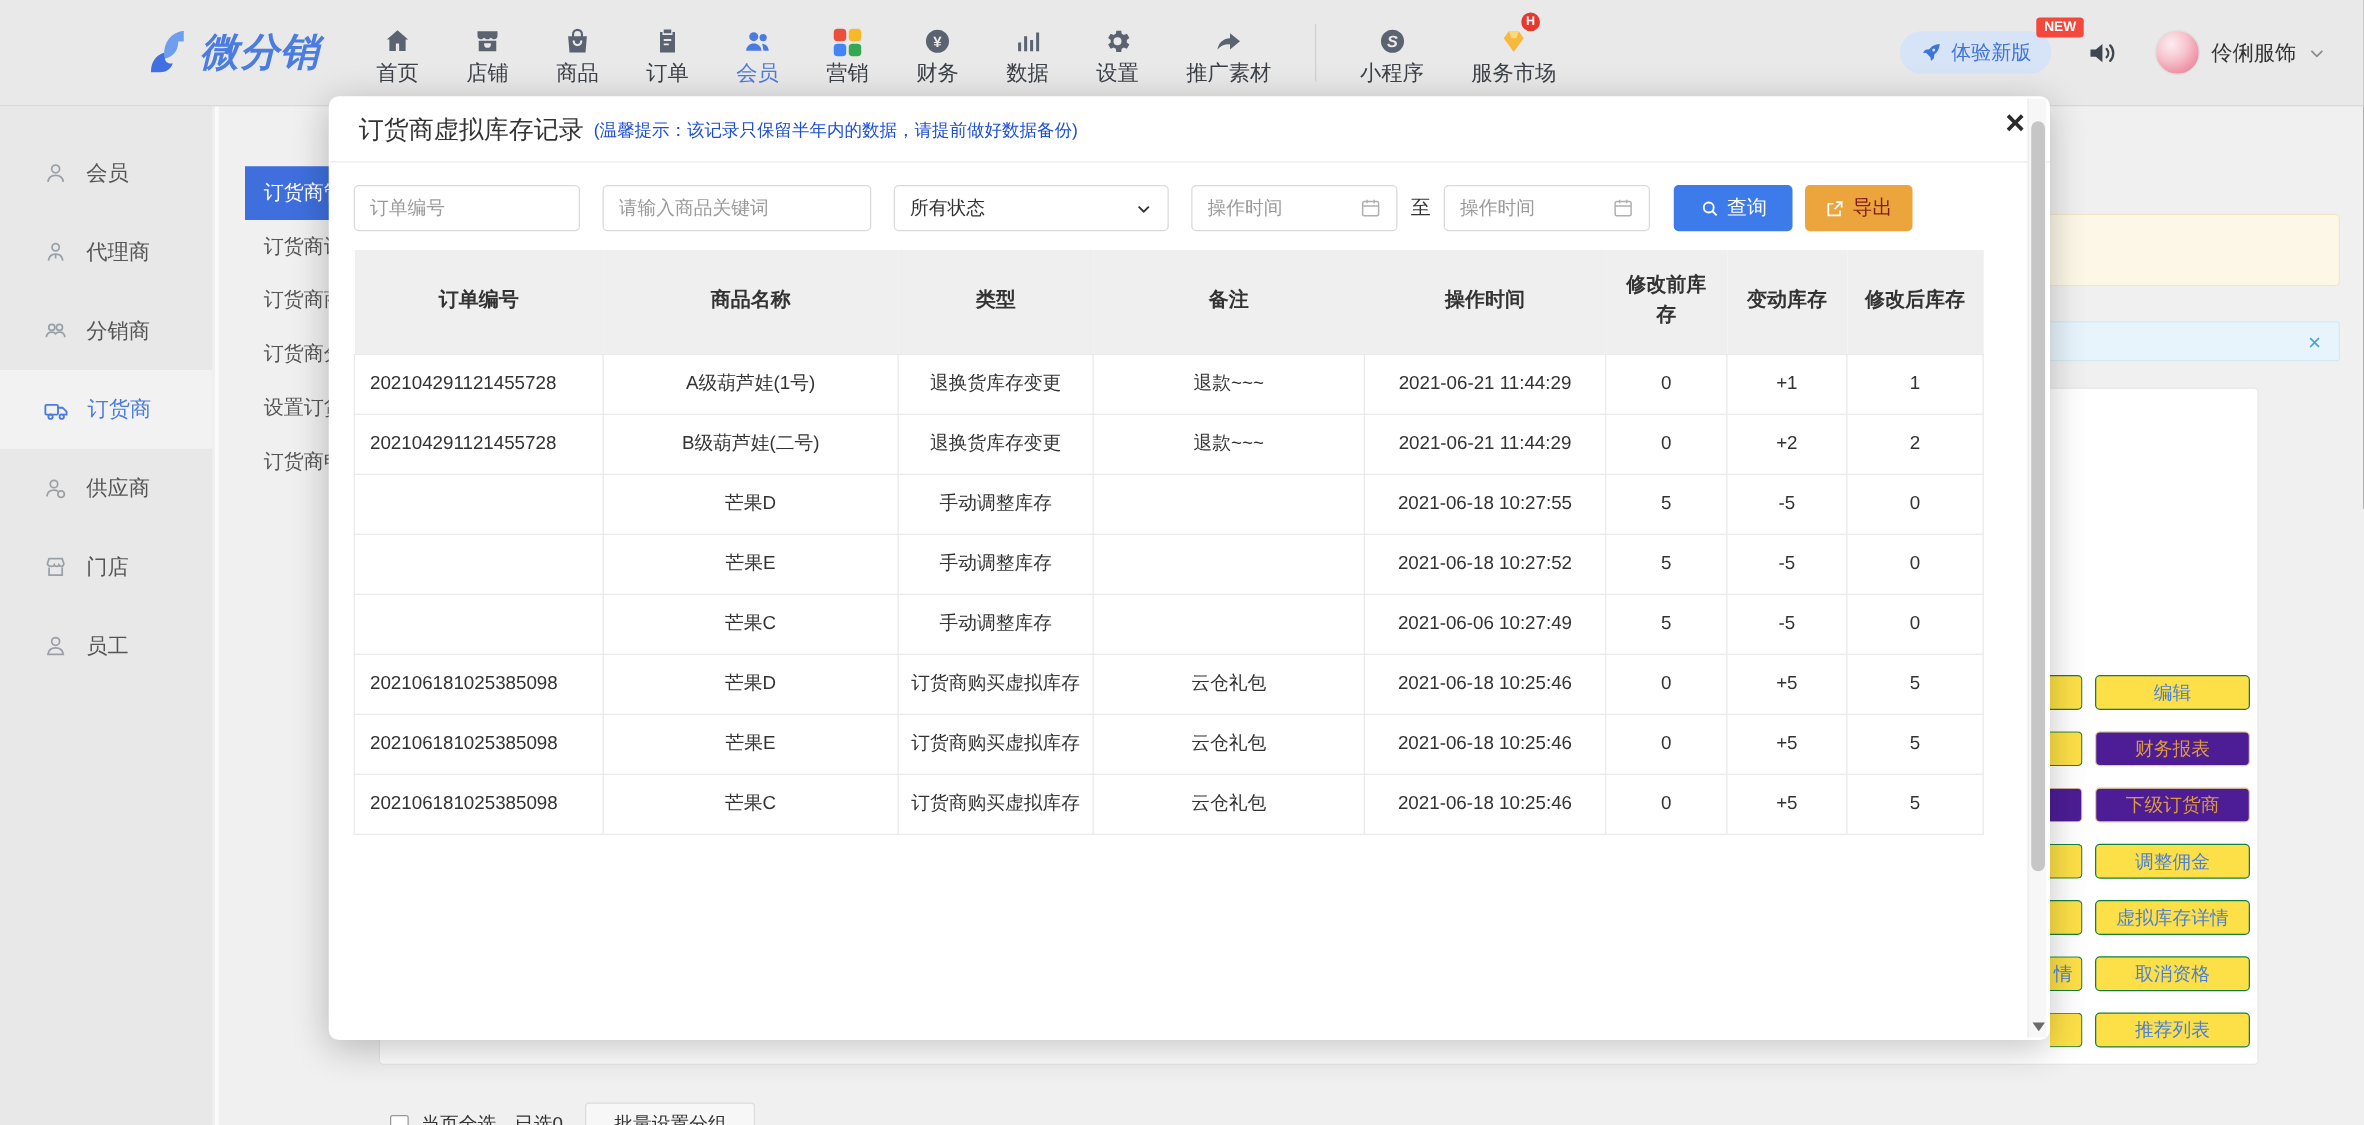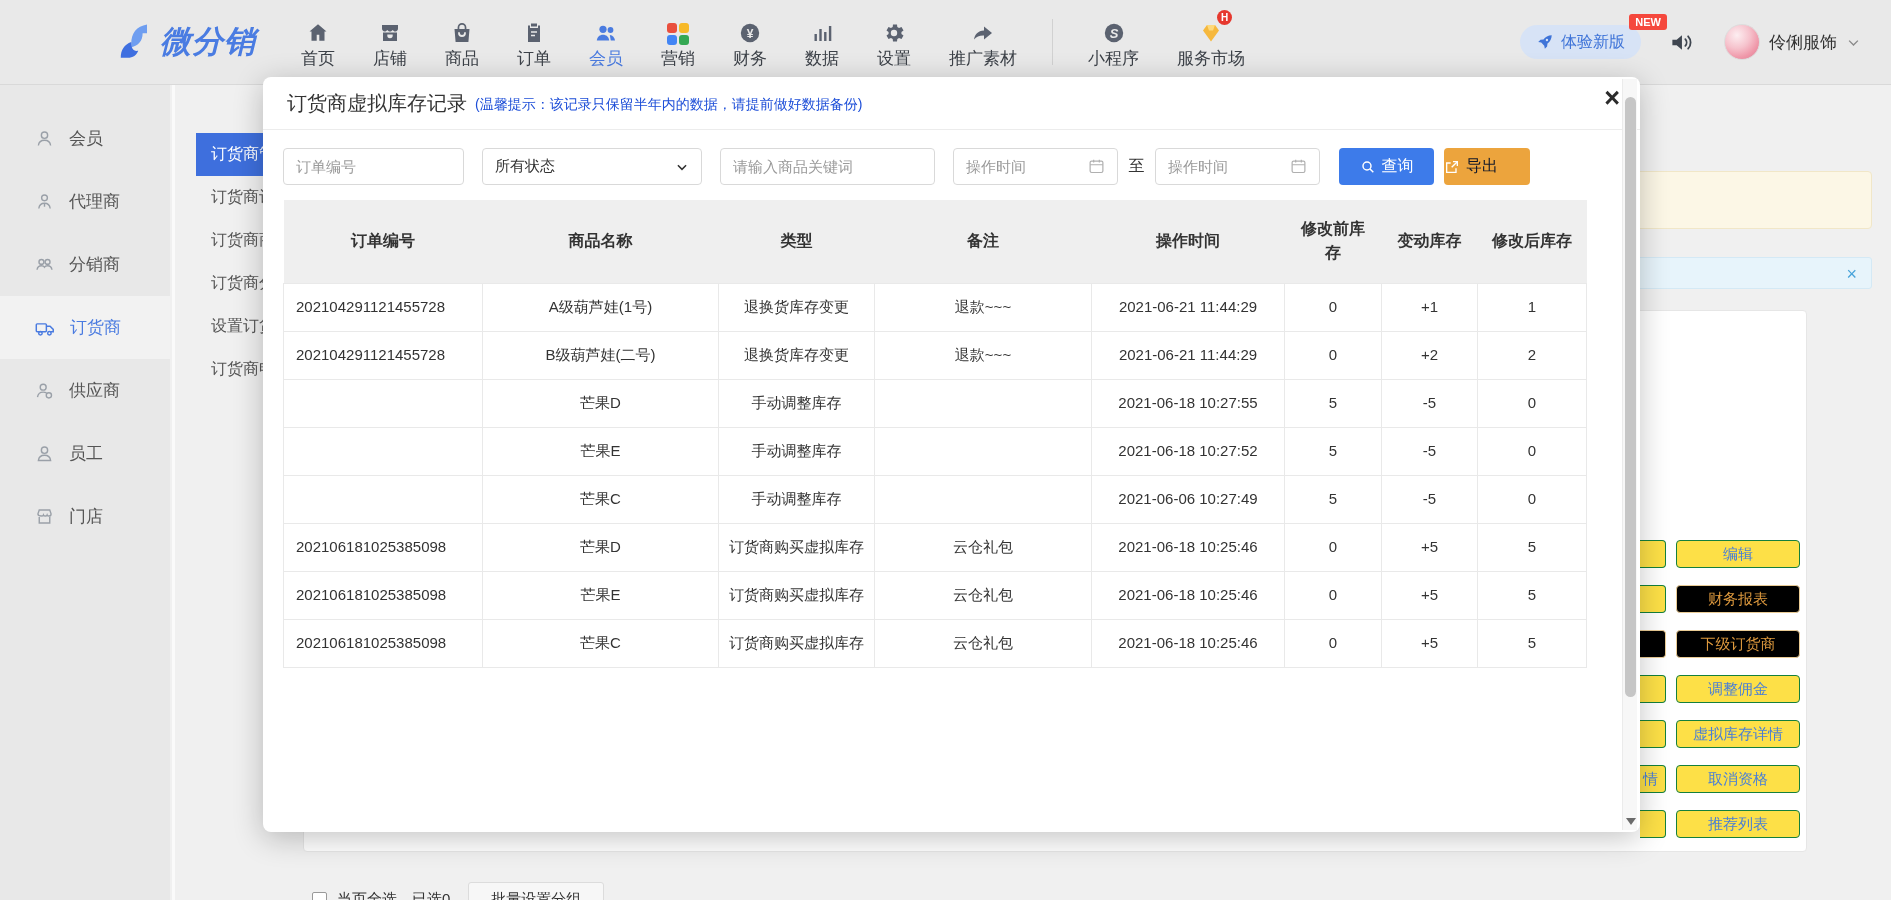--- a/index.html
+++ b/index.html
@@ -56,21 +56,21 @@
            border:1px solid #e6e6e6;border-radius:4px;z-index:0}
   .banner-cream{position:absolute;left:318px;top:171px;width:1554px;height:58px;background:#fcf7e6;
                 border:1px solid #f1e7c8;border-radius:4px;z-index:0}
   .banner-blue{position:absolute;left:318px;top:257px;width:1554px;height:32px;background:#e7f4fb;
                border:1px solid #d4e9f5;border-radius:3px;z-index:0}
   .banner-close{position:absolute;right:14px;top:3px;color:#49a4da;font-size:18px;line-height:26px;cursor:pointer}
   .actions{position:absolute;left:1676px;top:540px;z-index:0}
   .action-btn{width:124px;height:28px;margin-bottom:17px;border-radius:4px;font-size:15px;
               display:flex;align-items:center;justify-content:center;cursor:pointer;white-space:nowrap}
   .action-btn.blue,.sliver.blue{background:#fde047;border:1px solid #15803d;color:#4a7fd6}
-  .action-btn.orange,.sliver.orange{background:#000000;border:1px solid #e9cb95;color:#df9a3e}
+  .action-btn.orange,.sliver.orange{background:#4c1d95;border:1px solid #e9cb95;color:#df9a3e}
   .slivers{position:absolute;left:1640px;top:540px;z-index:0}
   .sliver{width:26px;height:28px;margin-bottom:17px;border-radius:0 4px 4px 0;border-left:none!important;
           font-size:15px;display:flex;align-items:center;padding-left:3px;overflow:hidden;cursor:pointer}
   .footer-row{position:absolute;left:312px;top:882px;display:flex;align-items:center;gap:10px;z-index:0}
   .checkbox{width:15px;height:15px;border:1px solid #999;border-radius:2px;background:#fff;flex:none;cursor:pointer}
   .footer-label{font-size:15px;color:#333;white-space:nowrap}
   .batch-btn{height:34px;padding:0 22px;background:#f7f7f7;border:1px solid #dcdcdc;border-radius:3px;
              font-size:15px;color:#333;display:flex;align-items:center;margin-left:8px;cursor:pointer;white-space:nowrap}
 
   
@@ -87,22 +87,22 @@
   .f-box input{border:none;outline:none;font-size:15px;color:#333;width:100%;background:transparent;
                font-family:inherit}
   .f-box input::placeholder{color:#9a9a9a}
   .w-order{width:181px;margin-right:18px}
   .w-key{width:215px;margin-right:18px}
   .w-status{width:220px;margin-right:18px;justify-content:space-between;cursor:pointer;font-size:15px;color:#333}
   .w-date{width:165px;justify-content:space-between}
   .to-label{width:37px;text-align:center;font-size:16px;color:#333;flex:none}
   .btn-search{width:95px;height:37px;margin-left:19px;background:#3d7bea;color:#fff;border-radius:4px;
               display:flex;align-items:center;justify-content:center;gap:6px;font-size:16px;cursor:pointer}
-  .btn-export{width:86px;height:37px;margin-left:10px;background:#eca43d;color:#0f172a;border-radius:4px;
-              display:flex;align-items:center;gap:6px;font-size:16px;cursor:pointer}
+  .btn-export{width:86px;height:37px;margin-left:10px;background:#eca43d;color:#7f1d1d;border-radius:4px;
+              display:flex;align-items:center;justify-content:center;gap:6px;font-size:16px;cursor:pointer}
   .table-wrap{position:absolute;top:123px;left:20px;width:1303px}
   table{border-collapse:collapse;width:100%;table-layout:fixed}
   thead th{background:#efefef;font-size:16px;font-weight:bold;color:#333;height:83px;padding:0 10px;
            line-height:1.5;text-align:center}
   tbody td{border:1px solid #e9e9e9;font-size:15px;color:#333;text-align:center;height:48px;
            padding:6px 8px;line-height:1.6;vertical-align:middle;word-break:break-all}
   tbody td.c0{text-align:left;padding-left:12px}
   tr.partial td{vertical-align:top;padding-top:2px}
   .modal-scroll{position:absolute;top:2px;right:3px;bottom:2px;width:15px;background:#f7f7f7;
                 border-left:1px solid #ebebeb}
@@ -318,34 +318,34 @@
             <circle cx="10.5" cy="8.2" r="3.4"></circle>
             <path d="M4 19.5c.5-3.8 3-5.7 6.5-5.7 1.5 0 2.8.4 3.8 1"></path>
             <circle cx="17" cy="17.5" r="3"></circle>
           </svg>
       </span>
       <span>供应商</span>
     </div>
     <div class="side-item">
       <span class="s-icon">
         <svg width="21" height="21" viewBox="0 0 24 24" fill="none" stroke="currentColor" stroke-width="1.6">
+            <path d="M4.5 9 6 4.5h12L19.5 9c0 1.4-1 2.5-2.4 2.5-1 0-1.8-.5-2.1-1.3-.3.8-1.1 1.3-2.1 1.3s-1.8-.5-2.1-1.3c-.3.8-1.1 1.3-2.1 1.3C5.5 11.5 4.5 10.4 4.5 9z"></path>
+            <path d="M6 12.5V19.5h12v-7"></path>
+          </svg>
+      </span>
+      <span>门店</span>
+    </div>
+    <div class="side-item">
+      <span class="s-icon">
+        <svg width="21" height="21" viewBox="0 0 24 24" fill="none" stroke="currentColor" stroke-width="1.6">
             <circle cx="12" cy="8.2" r="3.6"></circle>
             <path d="M5 20c.5-4 3.2-6 7-6s6.5 2 7 6z"></path>
           </svg>
       </span>
       <span>员工</span>
-    </div>
-    <div class="side-item">
-      <span class="s-icon">
-        <svg width="21" height="21" viewBox="0 0 24 24" fill="none" stroke="currentColor" stroke-width="1.6">
-            <path d="M4.5 9 6 4.5h12L19.5 9c0 1.4-1 2.5-2.4 2.5-1 0-1.8-.5-2.1-1.3-.3.8-1.1 1.3-2.1 1.3s-1.8-.5-2.1-1.3c-.3.8-1.1 1.3-2.1 1.3C5.5 11.5 4.5 10.4 4.5 9z"></path>
-            <path d="M6 12.5V19.5h12v-7"></path>
-          </svg>
-      </span>
-      <span>门店</span>
     </div>
   </aside>
 
   <div class="submenu">
     <div class="submenu-item active">订货商管</div>
     <div class="submenu-item">订货商订</div>
     <div class="submenu-item">订货商商</div>
     <div class="submenu-item">订货商分</div>
     <div class="submenu-item">设置订货</div>
     <div class="submenu-item">订货商申</div>
@@ -384,30 +384,30 @@
     <div class="modal-header">
       <span class="modal-title">订货商虚拟库存记录</span>
       <span class="modal-hint">(温馨提示：该记录只保留半年内的数据，请提前做好数据备份)</span>
     </div>
     <span class="modal-close">×</span>
 
     <div class="filters">
       <div class="f-box w-order">
         <input type="text" placeholder="订单编号" style="">
       </div>
+      <div class="f-box w-key">
+        <input type="text" placeholder="请输入商品关键词" style="">
+      </div>
       <div class="f-box w-status">
         <span>所有状态</span>
         <span>
           <svg width="14" height="14" viewBox="0 0 24 24" fill="none" stroke="#333" stroke-width="2.6">
               <path d="M5 9l7 7 7-7"></path>
             </svg>
         </span>
-      </div>
-      <div class="f-box w-key">
-        <input type="text" placeholder="请输入商品关键词" style="">
       </div>
       <div class="f-box w-date">
         <input type="text" placeholder="操作时间" style="">
         <span>
           <svg width="17" height="17" viewBox="0 0 24 24" fill="none" stroke="#b0b0b0" stroke-width="1.7">
               <rect x="3" y="4.5" width="18" height="16" rx="2"></rect>
               <path d="M3 9.5h18M8 2.5v4M16 2.5v4"></path>
             </svg>
         </span>
       </div>

